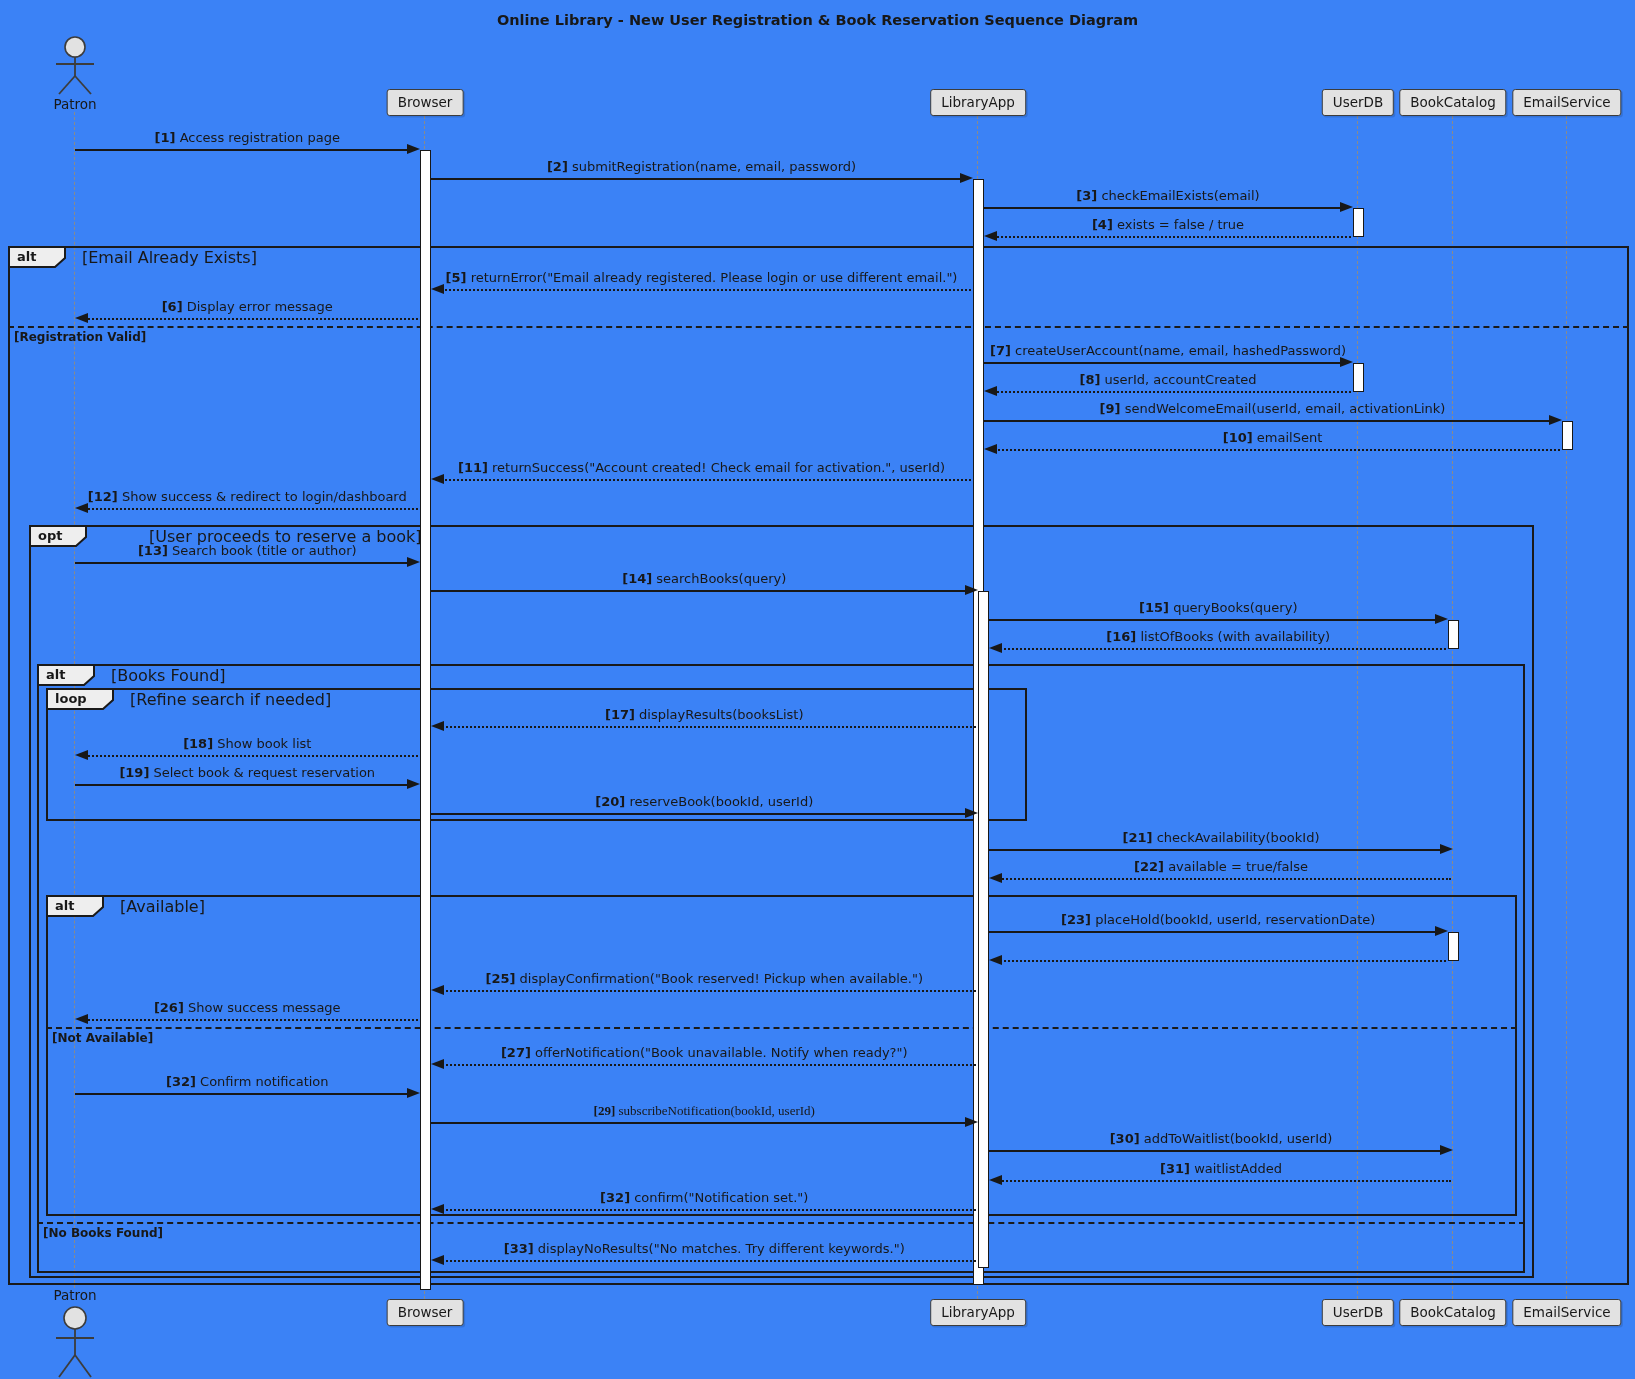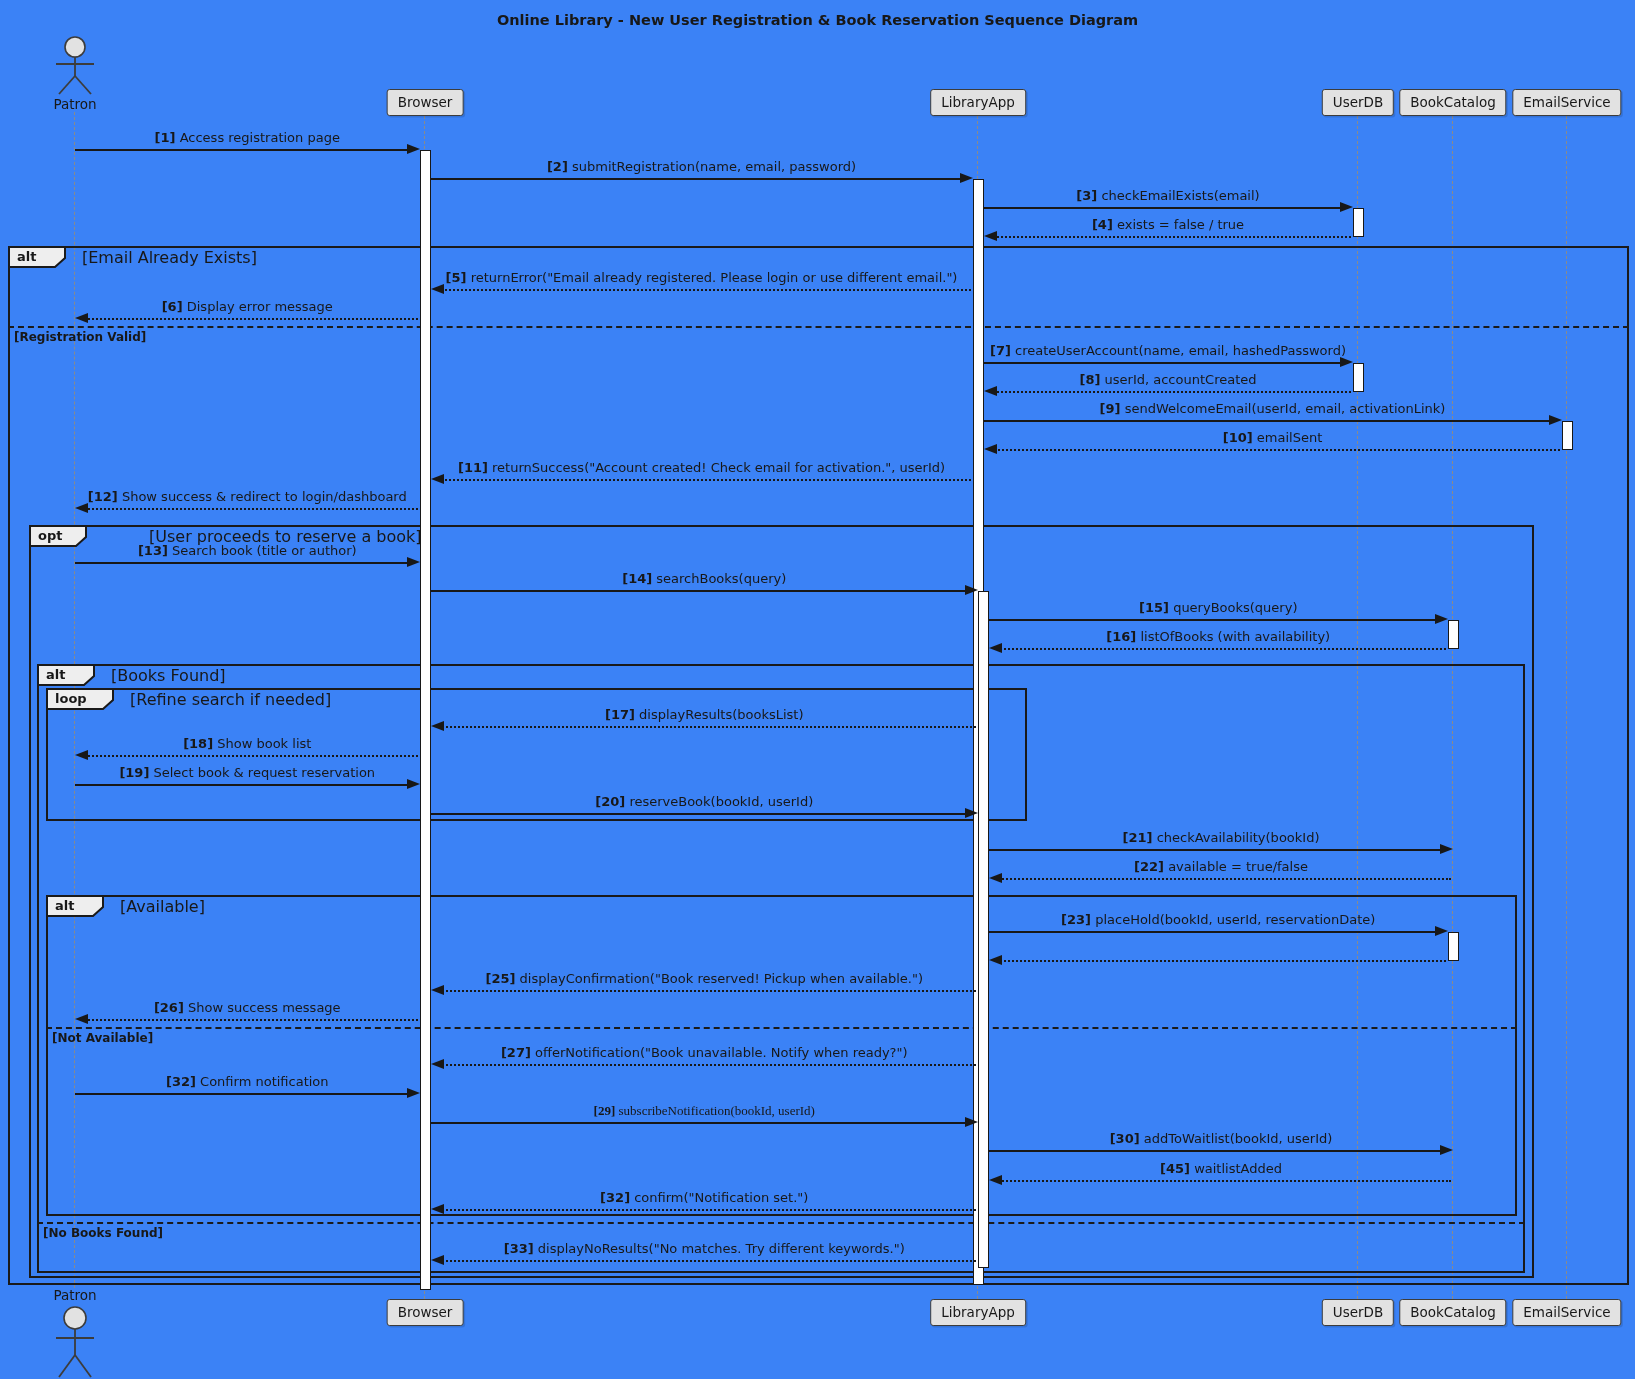--- a/index.html
+++ b/index.html
@@ -167,21 +167,21 @@
     <div class="mhead" style="top: 1088px; left: 406.5px; border-top: 5.5px solid transparent; border-bottom: 5.5px solid transparent; border-left: 13px solid rgb(24, 24, 24);"></div>
     <div class="mlabel" style="left: 45px; top: 1073px; width: 404.5px;"><b>[32]</b> Confirm notification</div>
     <div class="mline solid" style="left: 430.5px; top: 1122px; width: 539.5px; border-top-color: rgb(24, 24, 24);"></div>
     <div class="mhead" style="top: 1117px; left: 965px; border-top: 5.5px solid transparent; border-bottom: 5.5px solid transparent; border-left: 13px solid rgb(24, 24, 24);"></div>
     <div class="mlabel" style="left: 400.5px; top: 1102px; width: 607.5px; font-family: Liberation Serif, serif;"><b>[29]</b> subscribeNotification(bookId, userId)</div>
     <div class="mline solid" style="left: 989px; top: 1150px; width: 456px; border-top-color: rgb(24, 24, 24);"></div>
     <div class="mhead" style="top: 1145px; left: 1440px; border-top: 5.5px solid transparent; border-bottom: 5.5px solid transparent; border-left: 13px solid rgb(24, 24, 24);"></div>
     <div class="mlabel" style="left: 959px; top: 1130px; width: 524px;"><b>[30]</b> addToWaitlist(bookId, userId)</div>
     <div class="mline dashed" style="left: 995px; top: 1180px; width: 456px; border-top-color: rgb(24, 24, 24);"></div>
     <div class="mhead" style="top: 1175px; left: 989px; border-top: 5.5px solid transparent; border-bottom: 5.5px solid transparent; border-right: 13px solid rgb(24, 24, 24);"></div>
-    <div class="mlabel" style="left: 959px; top: 1160px; width: 524px;"><b>[45]</b> waitlistAdded</div>
+    <div class="mlabel" style="left: 959px; top: 1160px; width: 524px;"><b>[31]</b> waitlistAdded</div>
     <div class="mline dashed" style="left: 436.5px; top: 1209px; width: 539.5px; border-top-color: rgb(24, 24, 24);"></div>
     <div class="mhead" style="top: 1204px; left: 430.5px; border-top: 5.5px solid transparent; border-bottom: 5.5px solid transparent; border-right: 13px solid rgb(24, 24, 24);"></div>
     <div class="mlabel" style="left: 400.5px; top: 1189px; width: 607.5px;"><b>[32]</b> confirm("Notification set.")</div>
     <div class="mline dashed" style="left: 436.5px; top: 1260px; width: 539.5px; border-top-color: rgb(24, 24, 24);"></div>
     <div class="mhead" style="top: 1255px; left: 430.5px; border-top: 5.5px solid transparent; border-bottom: 5.5px solid transparent; border-right: 13px solid rgb(24, 24, 24);"></div>
     <div class="mlabel" style="left: 400.5px; top: 1240px; width: 607.5px;"><b>[33]</b> displayNoResults("No matches. Try different keywords.")</div>
     <div class="actorwrap" style="left: 53px; top: 36px;"><svg width="44" height="60">
         <circle cx="22" cy="11" r="10" fill="#E2E2E2" stroke="#3c3c3c" stroke-width="1.6"></circle>
         <g stroke="#3c3c3c" stroke-width="1.8" fill="none">
           <line x1="22" y1="21" x2="22" y2="40"></line>

